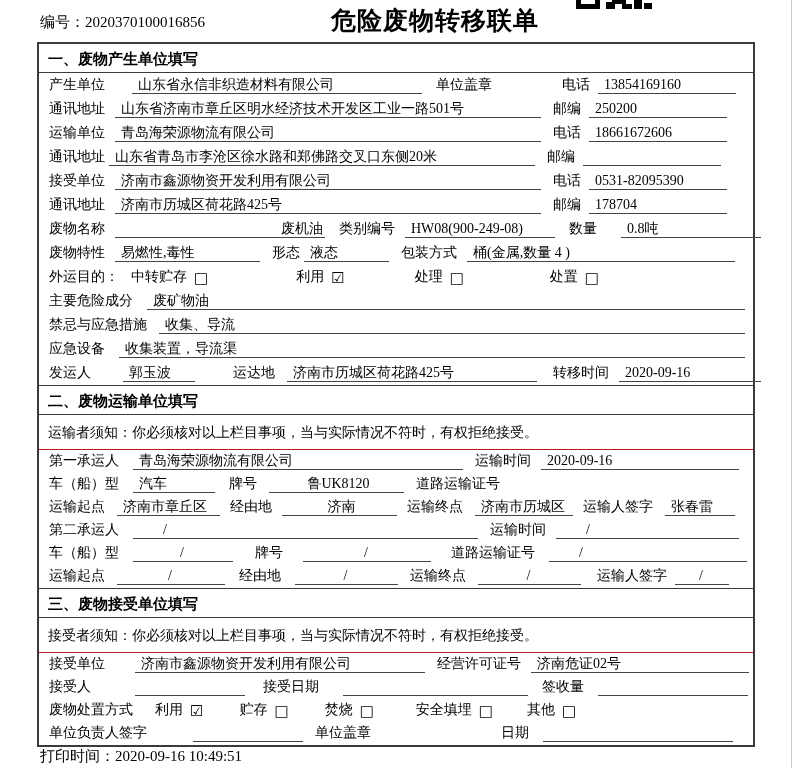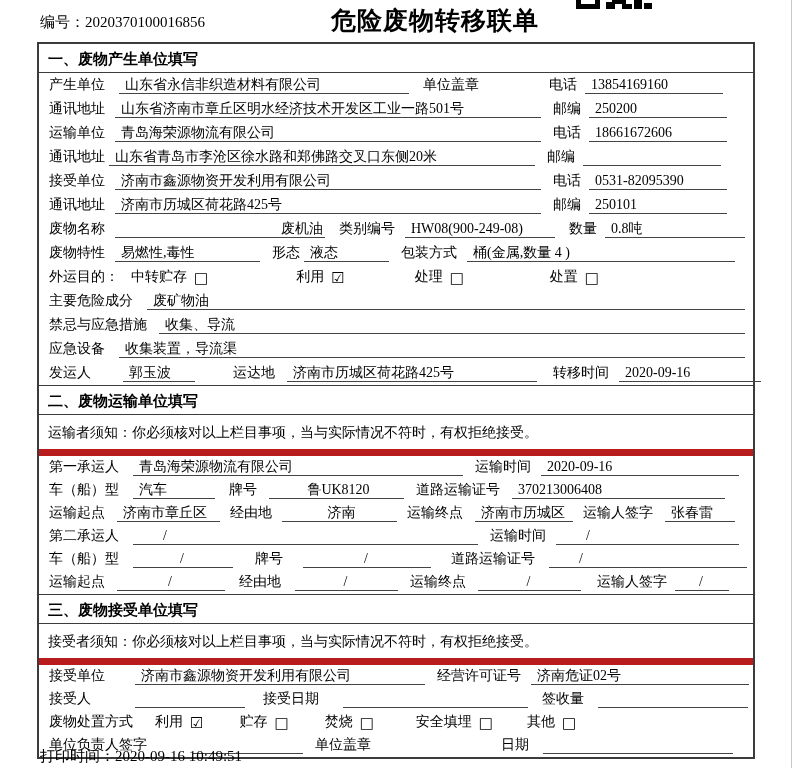--- a/index.html
+++ b/index.html
@@ -15,21 +15,21 @@
   .form{
     position:absolute;left:37px;top:42px;width:718px;box-sizing:border-box;
     border:2px solid #3b3b3b;
   }
   .sec-header{
     height:28px;line-height:29px;padding-left:9px;
     font-weight:bold;font-size:15px;border-bottom:1px solid #3b3b3b;
     font-family:"Liberation Sans","DejaVu Sans",sans-serif;
   }
   .bt{border-top:1px solid #3b3b3b;}
-  .notice{height:34px;line-height:35px;padding-left:9px;font-size:14px;border-bottom:7px solid #b91c1c;white-space:nowrap;}
+  .notice{height:34px;line-height:35px;padding-left:9px;font-size:14px;border-bottom:1px solid #b91c1c;white-space:nowrap;}
   .row{display:flex;align-items:flex-end;box-sizing:border-box;padding:0 8px 3px 10px;font-size:14px;white-space:nowrap;}
   .r1{height:24px;}
   .r2{height:23px;}
   .lbl{white-space:nowrap;flex-shrink:0;}
   .val{
     border-bottom:1px solid #444;box-sizing:border-box;
     padding:0 2px 0 6px;line-height:16px;white-space:nowrap;flex-shrink:0;overflow:hidden;
   }
   .grow{flex:1 1 auto;}
   .ctr{text-align:center;padding-left:0;}
@@ -56,21 +56,21 @@
   <rect x="58" y="0" width="8" height="9" fill="#000"></rect>
   <rect x="68" y="3" width="8" height="6" fill="#000"></rect>
 </svg>
 
 <div class="form">
 
   <div class="sec-header">一、废物产生单位填写</div>
 
   <div class="row r1">
     <span class="lbl">产生单位</span>
-    <span class="val" style="margin-left:14px;width:290px;">山东省永信非织造材料有限公司</span>
+    <span class="val" style="margin-left:27px;width:290px;">山东省永信非织造材料有限公司</span>
     <span class="lbl" style="margin-left:14px;">单位盖章</span>
     <span class="lbl" style="margin-left:70px;">电话</span>
     <span class="val" style="margin-left:8px;width:138px;">13854169160</span>
   </div>
 
   <div class="row r1">
     <span class="lbl">通讯地址</span>
     <span class="val" style="margin-left:10px;width:426px;">山东省济南市章丘区明水经济技术开发区工业一路501号</span>
     <span class="lbl" style="margin-left:12px;">邮编</span>
     <span class="val" style="margin-left:8px;width:138px;">250200</span>
@@ -94,30 +94,30 @@
     <span class="lbl">接受单位</span>
     <span class="val" style="margin-left:10px;width:426px;">济南市鑫源物资开发利用有限公司</span>
     <span class="lbl" style="margin-left:12px;">电话</span>
     <span class="val" style="margin-left:8px;width:138px;">0531-82095390</span>
   </div>
 
   <div class="row r1">
     <span class="lbl">通讯地址</span>
     <span class="val" style="margin-left:10px;width:426px;">济南市历城区荷花路425号</span>
     <span class="lbl" style="margin-left:12px;">邮编</span>
-    <span class="val" style="margin-left:8px;width:138px;">250101</span>
+    <span class="val" style="margin-left:8px;width:138px;">178704</span>
   </div>
 
   <div class="row r1">
     <span class="lbl">废物名称</span>
     <span class="val" style="margin-left:10px;width:210px;text-align:right;">废机油</span>
     <span class="lbl" style="margin-left:14px;">类别编号</span>
     <span class="val" style="margin-left:10px;width:150px;">HW08(900-249-08)</span>
     <span class="lbl" style="margin-left:14px;">数量</span>
-    <span class="val" style="margin-left:8px;width:140px;">0.8吨</span>
+    <span class="val" style="margin-left:24px;width:140px;">0.8吨</span>
   </div>
 
   <div class="row r1">
     <span class="lbl">废物特性</span>
     <span class="val" style="margin-left:10px;width:145px;">易燃性,毒性</span>
     <span class="lbl" style="margin-left:12px;">形态</span>
     <span class="val" style="margin-left:4px;width:85px;">液态</span>
     <span class="lbl" style="margin-left:12px;">包装方式</span>
     <span class="val" style="margin-left:10px;width:268px;">桶(金属,数量 4 )</span>
   </div>
@@ -175,21 +175,20 @@
     <span class="lbl" style="margin-left:12px;">运输时间</span>
     <span class="val" style="margin-left:10px;width:198px;">2020-09-16</span>
   </div>
 
   <div class="row r2">
     <span class="lbl">车（船）型</span>
     <span class="val" style="margin-left:14px;width:82px;">汽车</span>
     <span class="lbl" style="margin-left:14px;">牌号</span>
     <span class="val" style="margin-left:12px;width:135px;text-align:center;">鲁UK8120</span>
     <span class="lbl" style="margin-left:12px;">道路运输证号</span>
-    <span class="val" style="margin-left:12px;width:213px;">370213006408</span>
   </div>
 
   <div class="row r2">
     <span class="lbl">运输起点</span>
     <span class="val" style="margin-left:12px;width:103px;">济南市章丘区</span>
     <span class="lbl" style="margin-left:10px;">经由地</span>
     <span class="val" style="margin-left:10px;width:115px;text-align:center;">济南</span>
     <span class="lbl" style="margin-left:10px;">运输终点</span>
     <span class="val" style="margin-left:12px;width:98px;">济南市历城区</span>
     <span class="lbl" style="margin-left:10px;">运输人签字</span>

